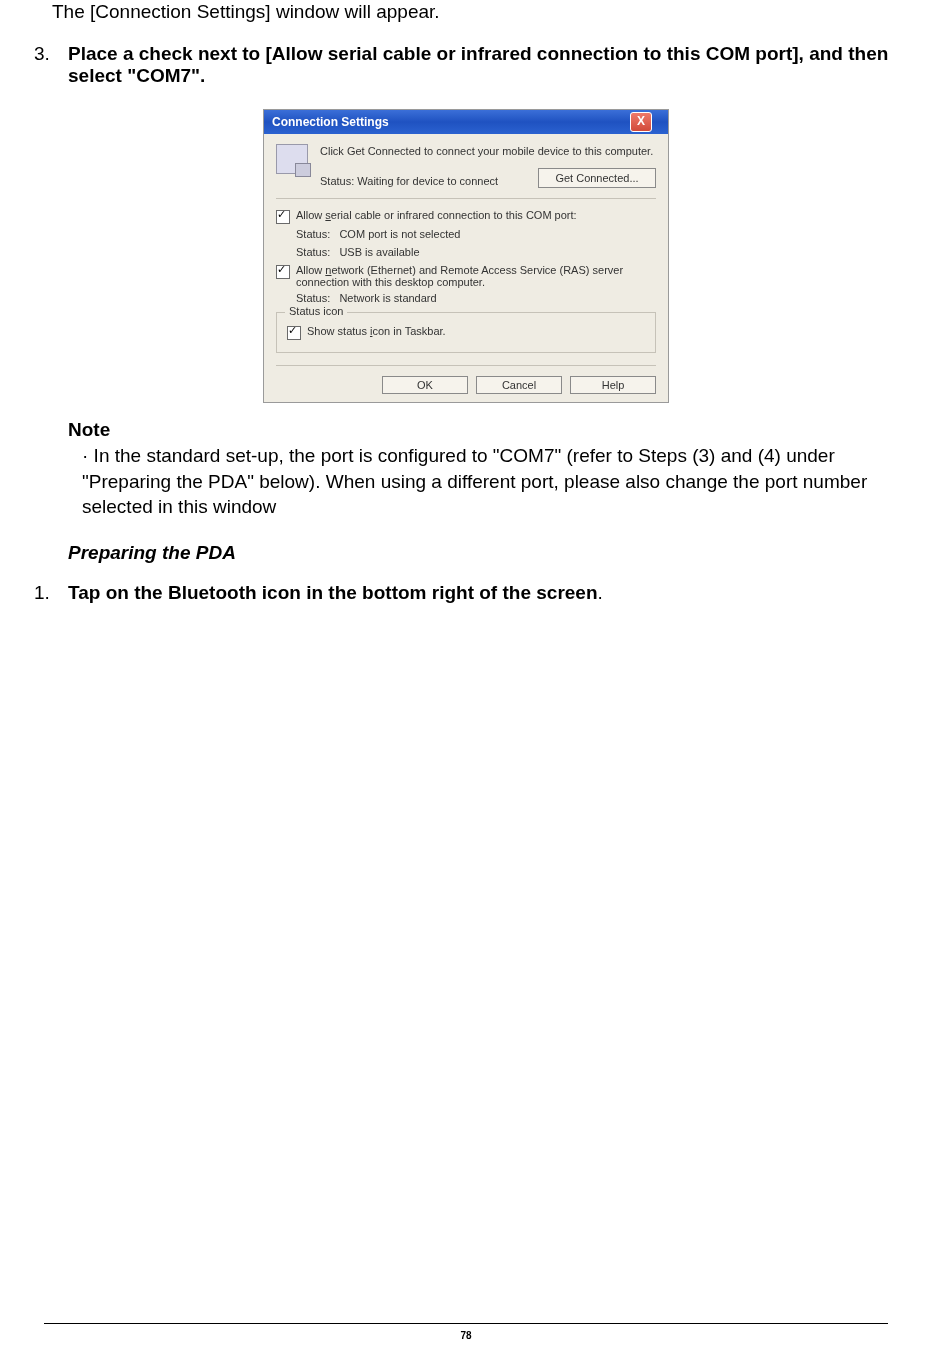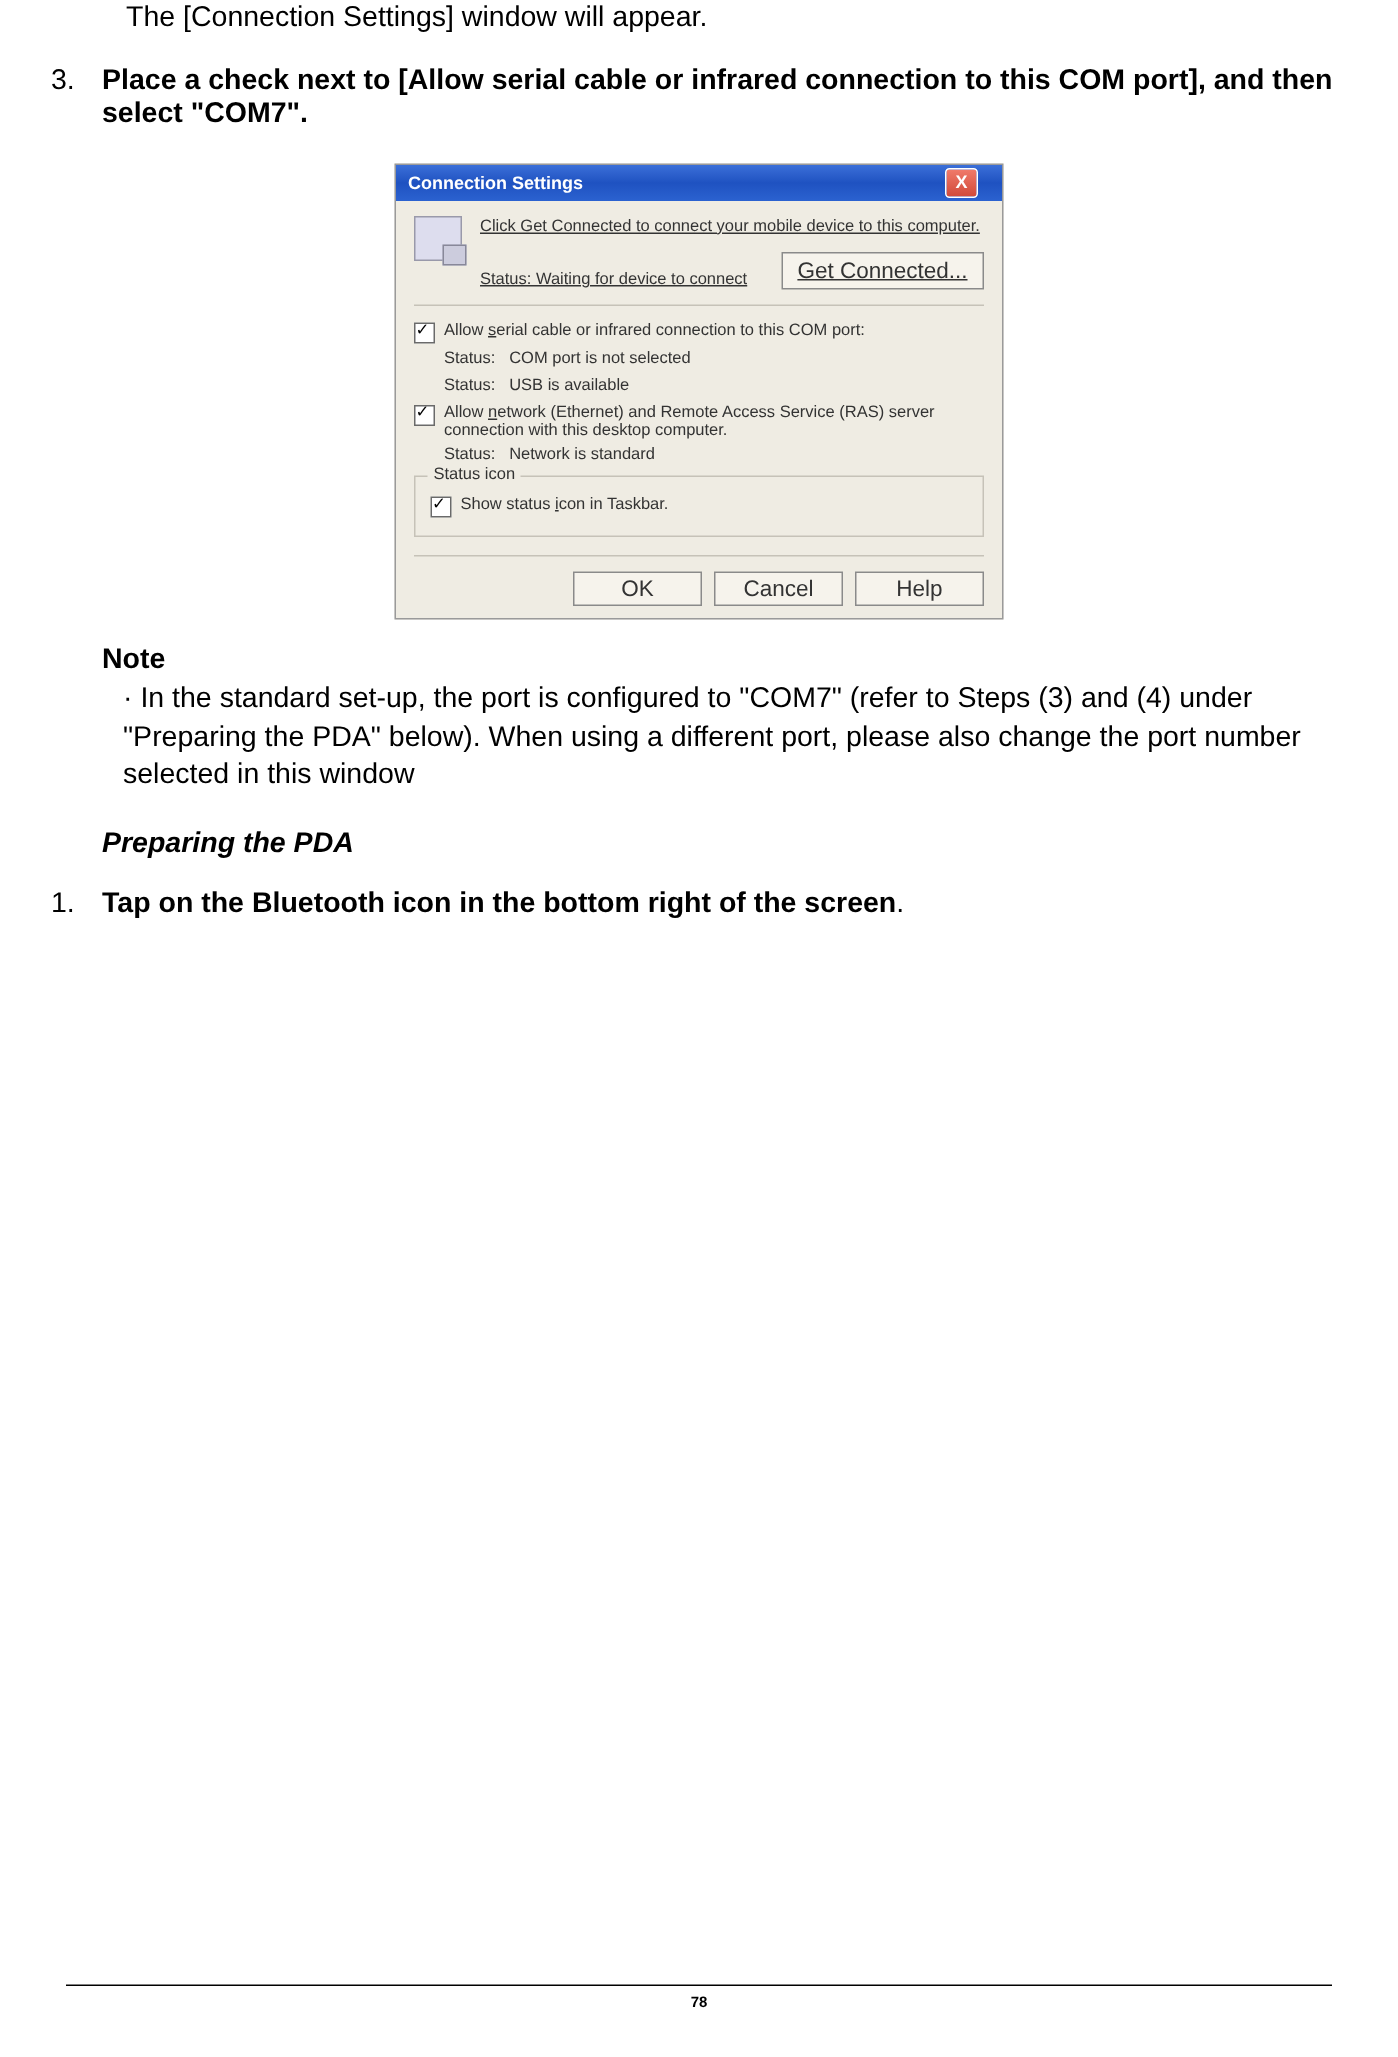--- a/index.html
+++ b/index.html
@@ -11,21 +11,21 @@
     background: #fff;
   }
   .page {
     width: 932px;
     min-height: 1371px;
     padding: 0 34px 20px 34px;
     box-sizing: border-box;
     position: relative;
   }
   .body-text {
-    margin-left: 50px;
+    margin-left: 18px;
     line-height: 1.3;
   }
   .step {
     display: flex;
     margin-top: 18px;
   }
   .step-num {
     width: 34px;
     flex: 0 0 34px;
   }
@@ -86,21 +86,21 @@
     cursor: pointer;
   }
   .dlg-body {
     padding: 10px 12px 8px 12px;
   }
   .toprow {
     display: flex;
     gap: 10px;
   }
   .toprow .icon-col { width: 34px; flex: 0 0 34px; }
-  .toprow .msg-col { flex: 1; line-height: 1.3; text-decoration: underline; }
+  .toprow .msg-col { flex: 1; line-height: 1.3; }
   .device-icon {
     width: 30px; height: 28px;
     background: #dde;
     border: 1px solid #99a;
     position: relative;
   }
   .device-icon::after {
     content: "";
     position: absolute;
     right: -4px; bottom: -4px;
@@ -113,21 +113,21 @@
     align-items: flex-end;
     margin-top: 10px;
     gap: 8px;
   }
   .statusline .lbl { flex: 1; }
   .xp-btn {
     border: 1px solid #8a8a8a;
     background: #f6f3ec;
     padding: 2px 10px;
     font-family: Tahoma, Arial, sans-serif;
-    font-size: 15px;
+    font-size: 11px;
     cursor: pointer;
     min-width: 64px;
     text-align: center;
   }
   .xp-btn.wide { min-width: 96px; }
   .sep {
     border-top: 1px solid #c6c2b8;
     margin: 10px 0;
   }
   .cb-row {

